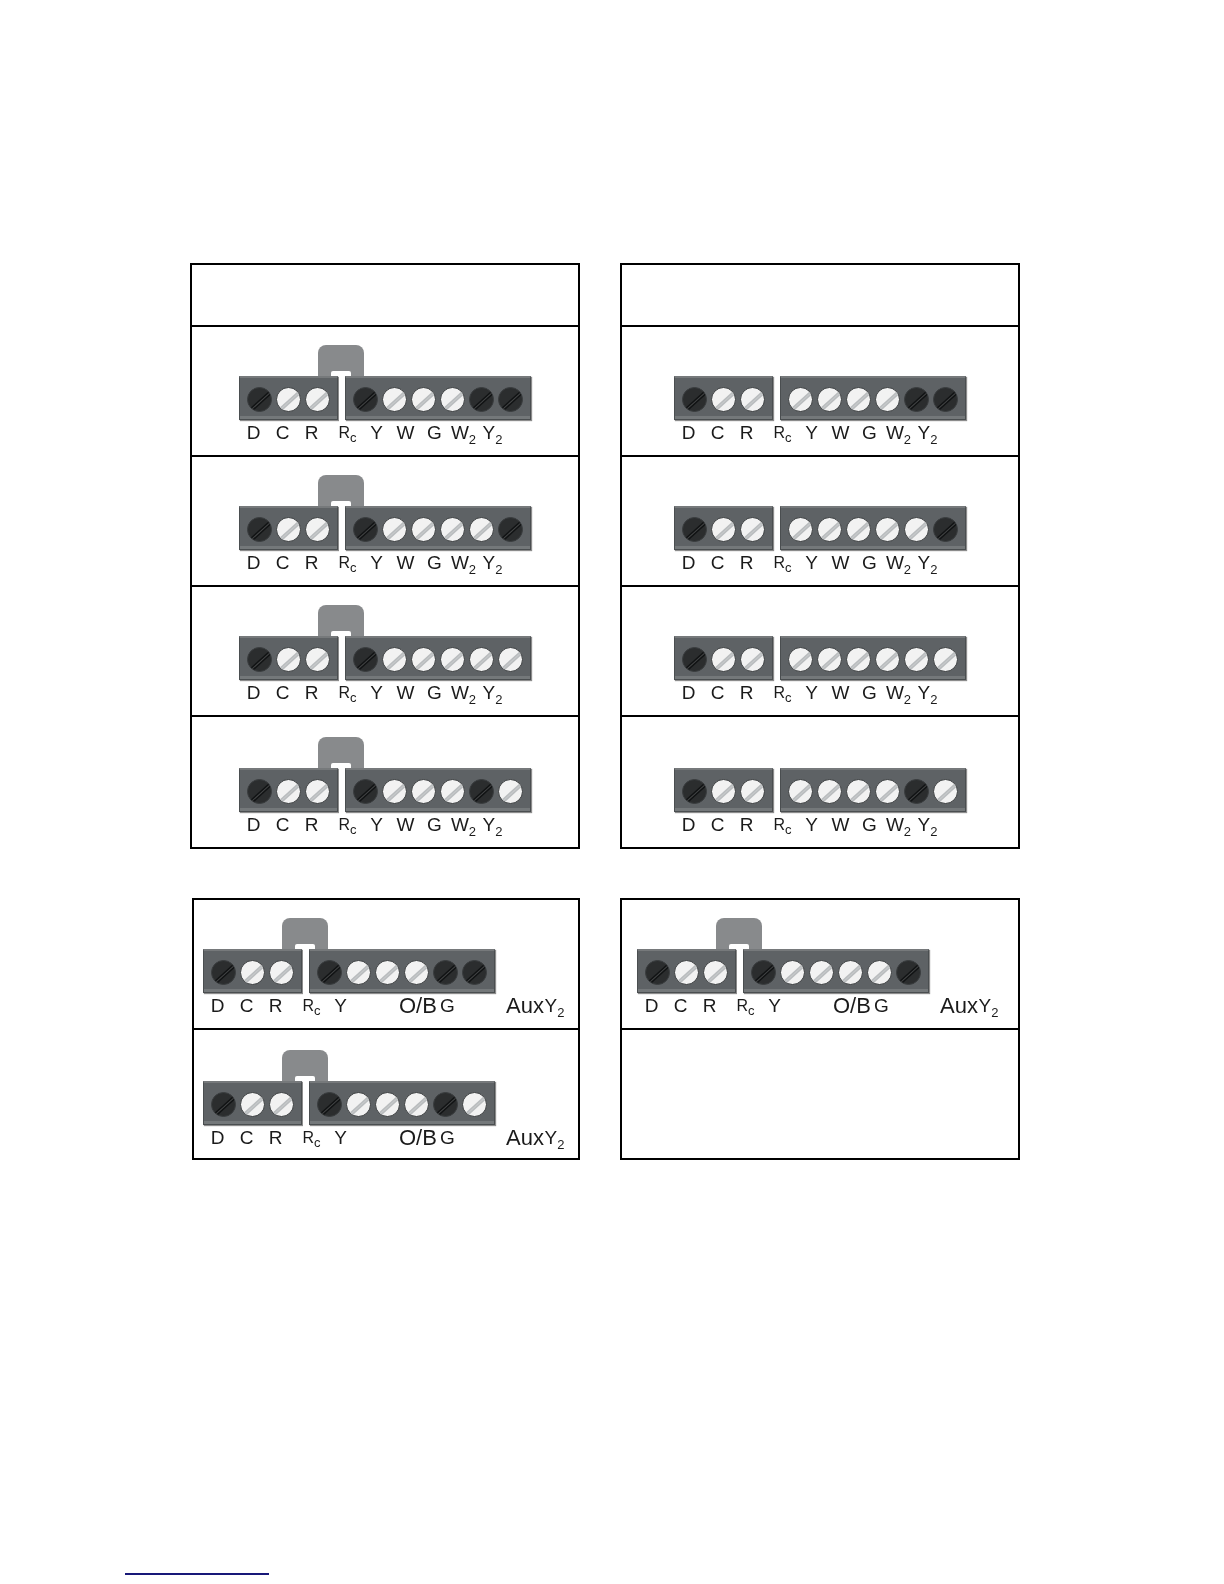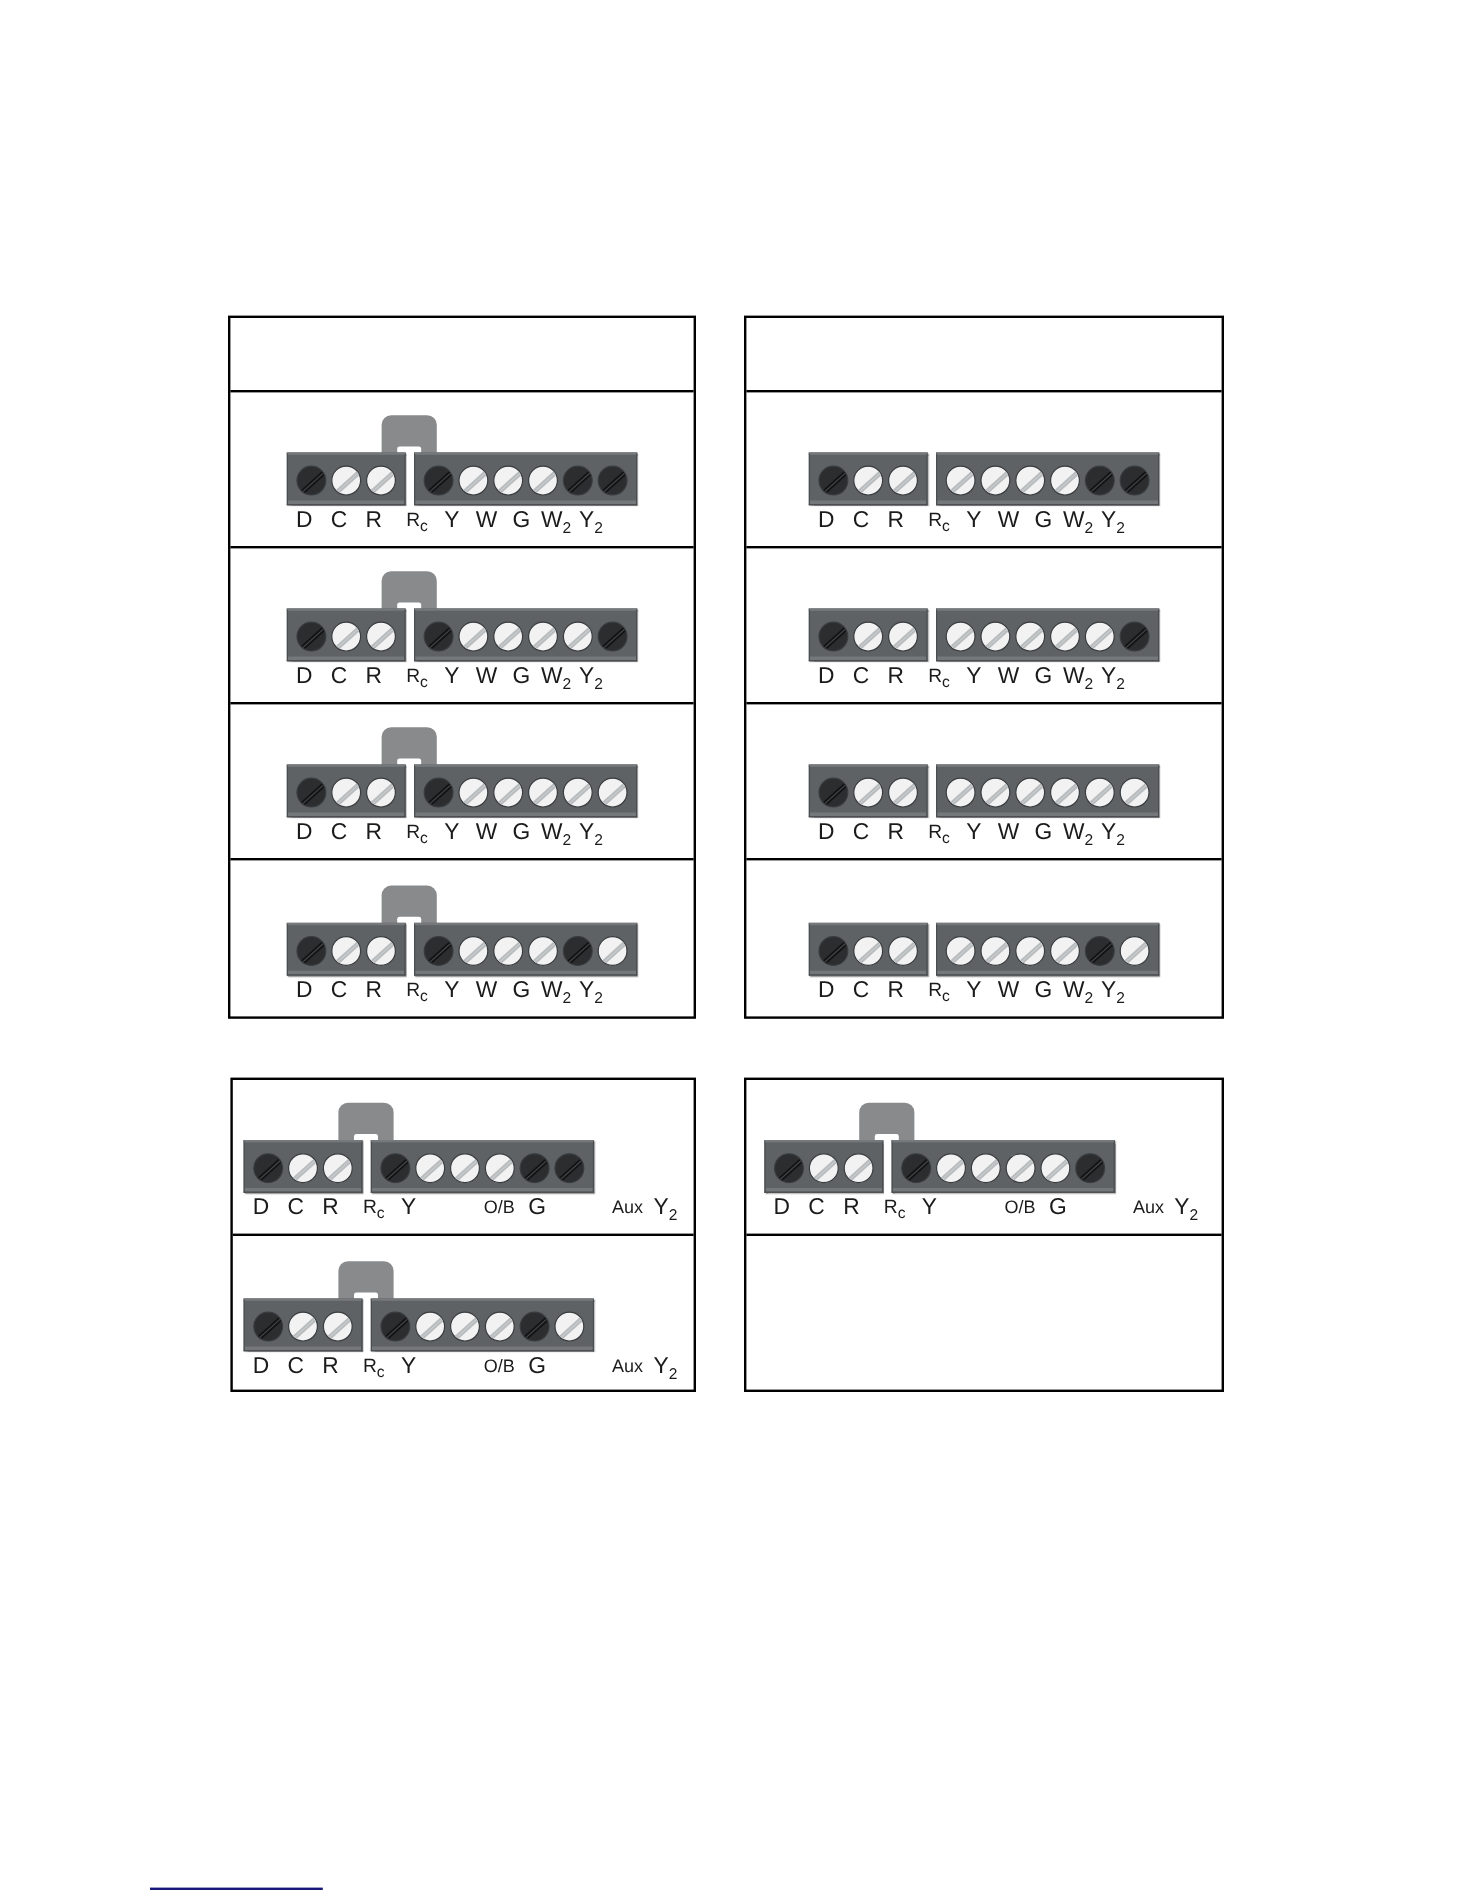--- a/index.html
+++ b/index.html
@@ -130,21 +130,21 @@
     width:29px;
     text-align:center;
     font-size:19px;
     line-height:22px;
     color:#1b1b1b;
     font-family:"Liberation Sans", sans-serif;
     white-space:nowrap;
   }
   .lbl sub{ font-size:13px; }
   .lbl.small{ font-size:16px; }
-  .lbl.wide{ width:34px; font-size:15px;margin-left:44px; }
+  .lbl.wide{ width:34px; font-size:22px;margin-left:44px; }
 
   
   .footrule{
     position:absolute;
     left:125px; top:1573px;
     width:144px; height:0;
     border-top:2px solid #181878;
   }
 </style>
 </head>

